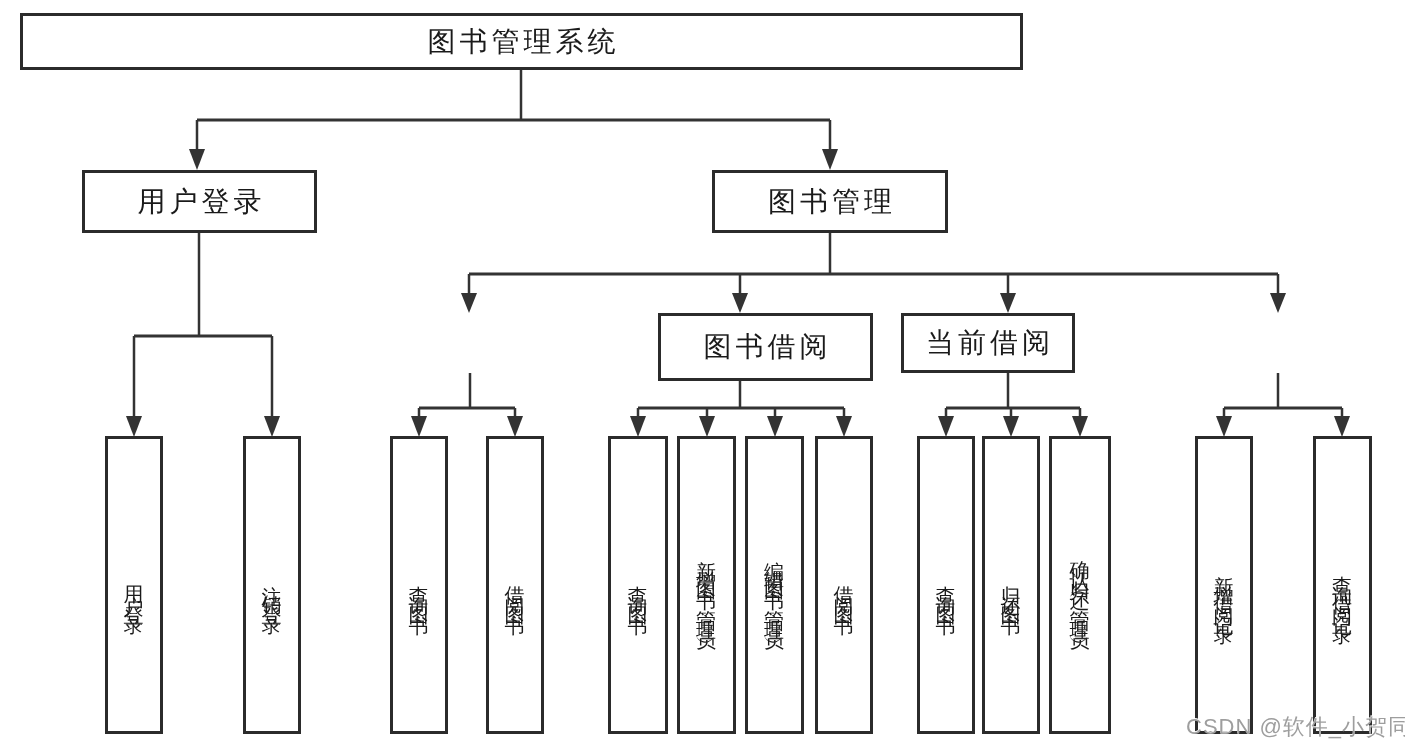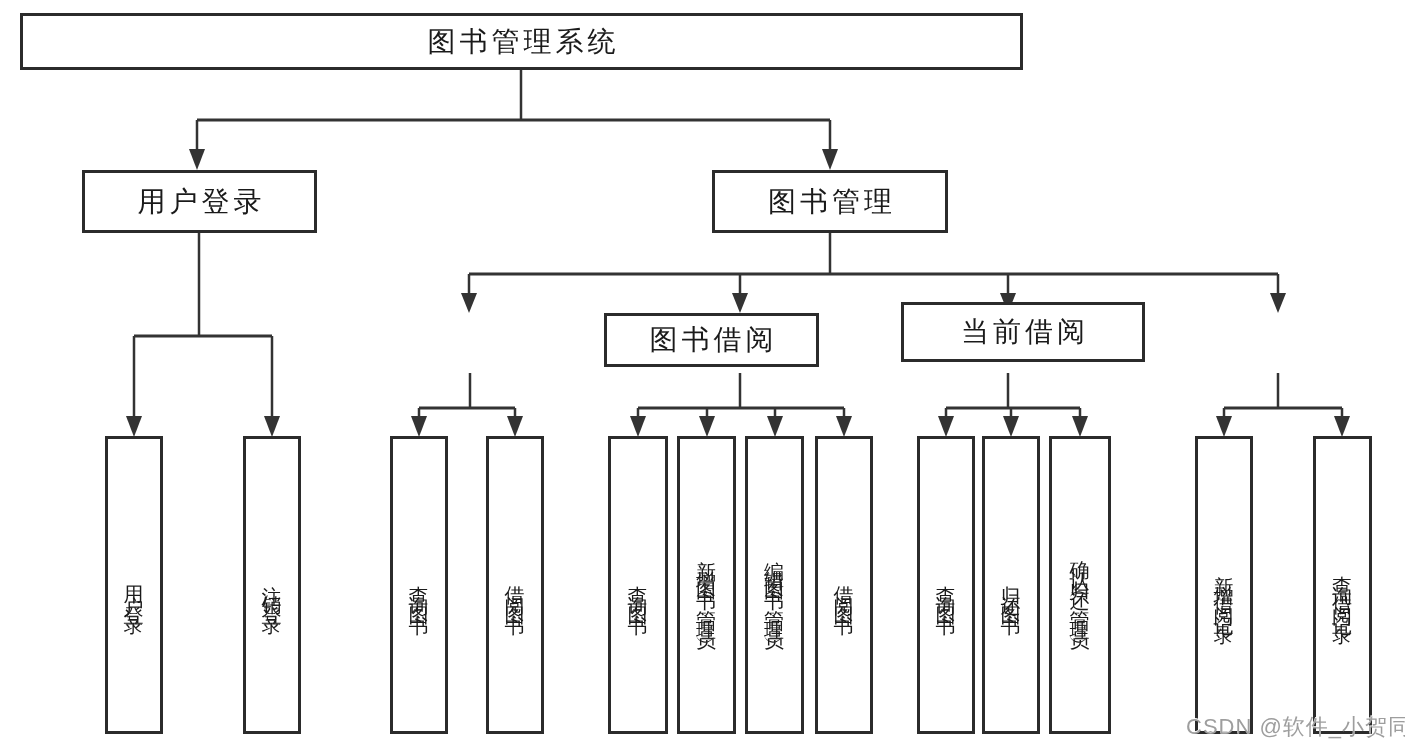--- a/index.html
+++ b/index.html
@@ -129,24 +129,24 @@
     <span>图书管理系统</span>
   </div>
 
   <div class="node h" style="left:82px;top:170px;width:235px;height:63px">
     <span>用户登录</span>
   </div>
   <div class="node h" style="left:712px;top:170px;width:236px;height:63px">
     <span>图书管理</span>
   </div>
 
-  <div class="node h" style="left:604px;top:313px;width:215px;height:54px">
+  <div class="node h" style="left:658px;top:313px;width:215px;height:68px">
     <span>图书借阅</span>
   </div>
-  <div class="node h" style="left:901px;top:302px;width:244px;height:60px">
+  <div class="node h" style="left:901px;top:313px;width:174px;height:60px">
     <span>当前借阅</span>
   </div>
 
   <div class="node v" style="left:105px;top:436px;width:58px;height:298px">
     <span>用户登录</span>
   </div>
   <div class="node v" style="left:243px;top:436px;width:58px;height:298px">
     <span>注销登录</span>
   </div>
 

